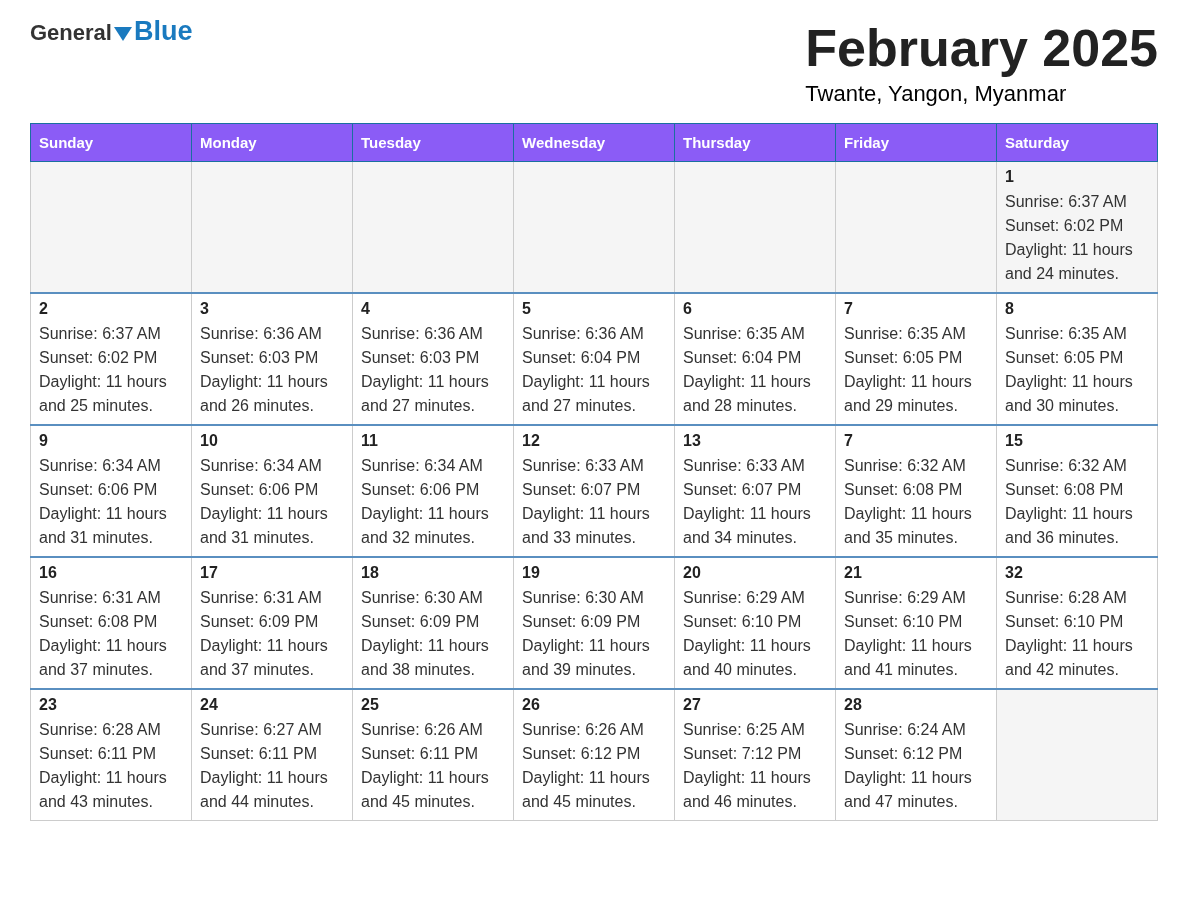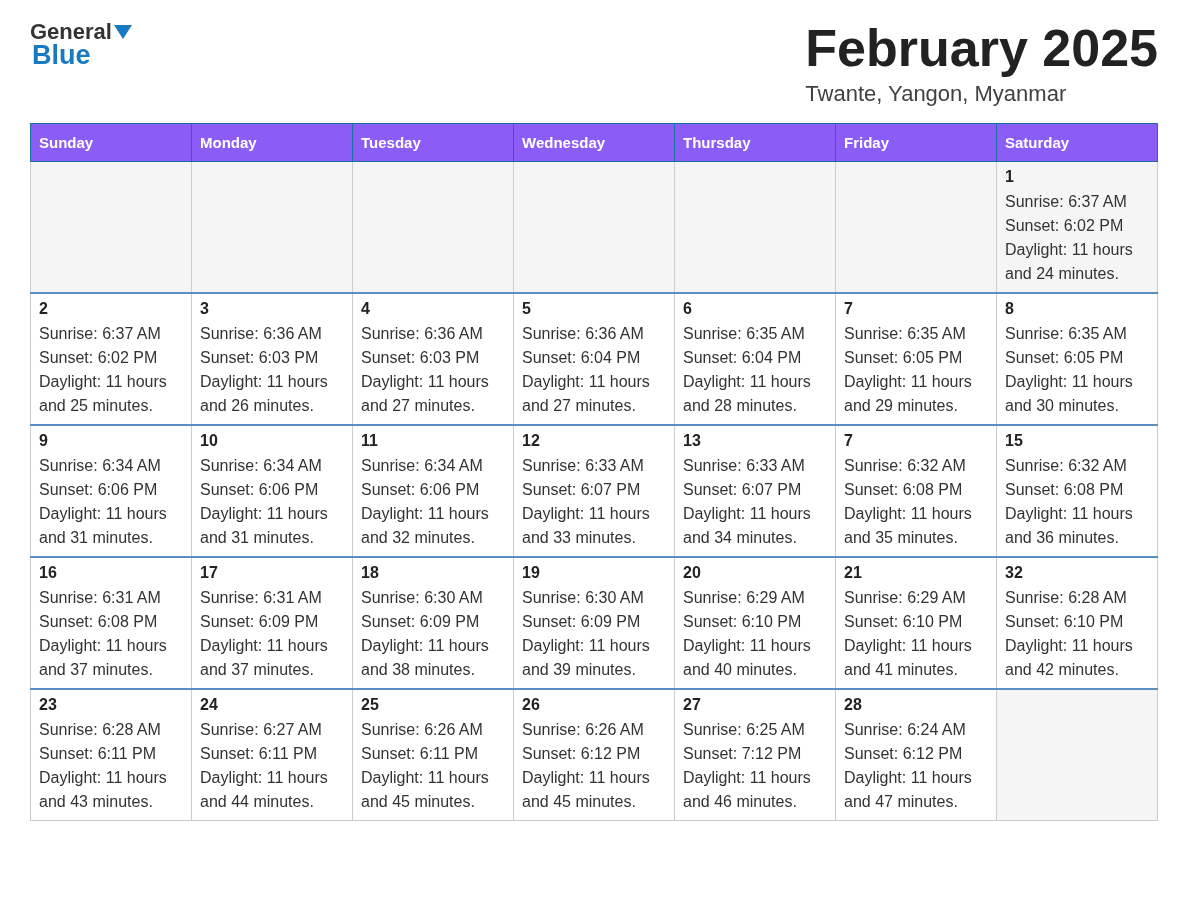--- a/index.html
+++ b/index.html
@@ -25,38 +25,37 @@
       font-size: 22px;
       font-weight: bold;
       color: #333;
       line-height: 1.1;
     }
     .logo-text span {
       color: #1a7abf;
     }
     .logo-container {
       display: flex;
-      flex-direction: column;
     }
     .logo-row {
       display: flex;
       align-items: center;
     }
     .title-area {
       text-align: left;
     }
     .calendar-title {
       font-size: 52px;
       font-weight: bold;
       color: #222;
       line-height: 1.1;
     }
     .calendar-subtitle {
       font-size: 22px;
-      color: #404040;
+      color: #000000;
       margin-top: 4px;
     }
     table {
       width: 100%;
       border-collapse: collapse;
       table-layout: fixed;
     }
     thead th {
       background-color: #8b5cf6;
       color: #fff;

